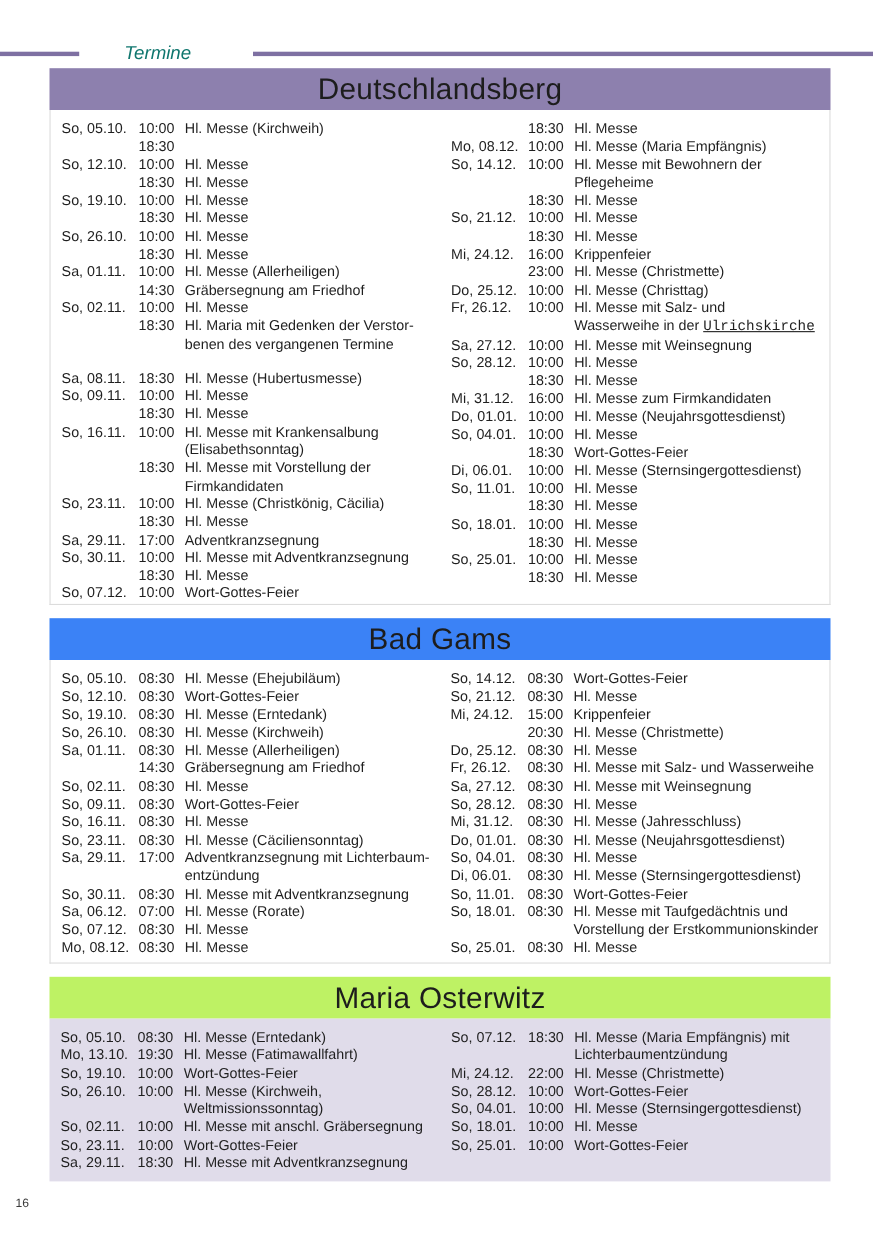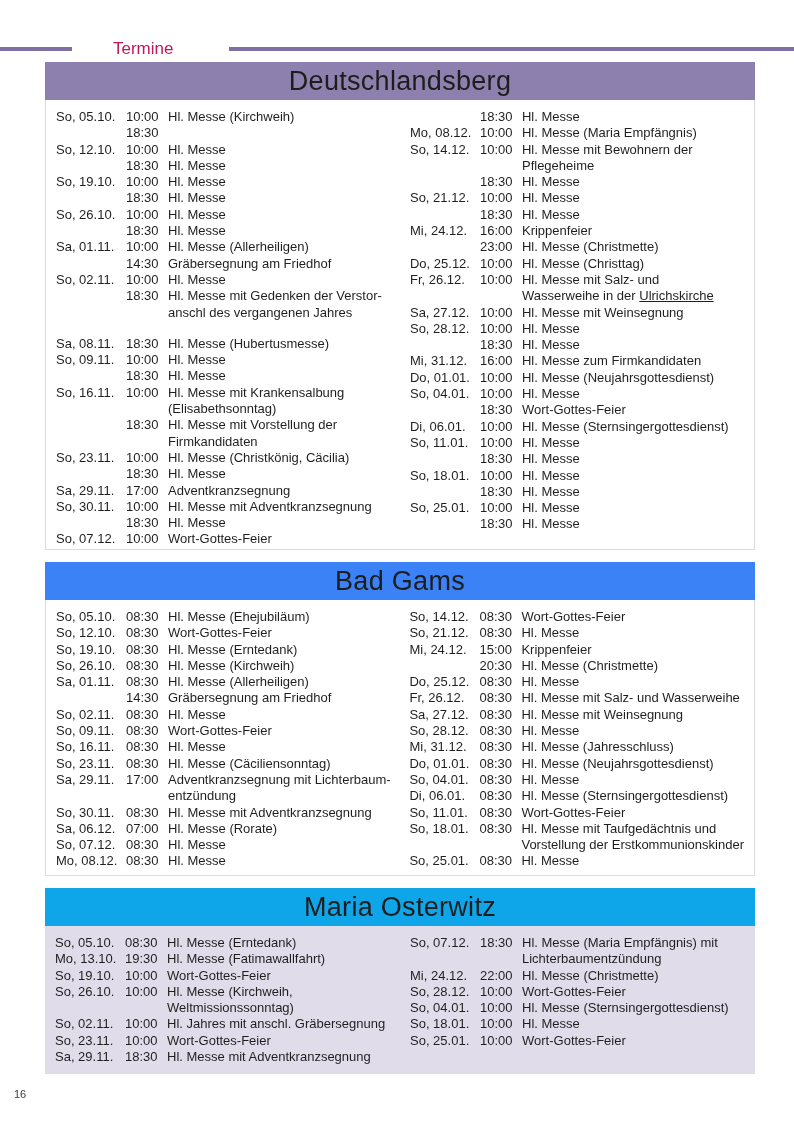--- a/index.html
+++ b/index.html
@@ -6,21 +6,21 @@
   body{
     width:794px;height:1123px;
     background:#ffffff;color:#1f1f1f;
     font-family:"Liberation Sans",sans-serif;
     position:relative;overflow:hidden;
   }
   .termine-row{display:flex;align-items:center;height:22px;margin-top:38px;}
   .rule{height:4px;background:#7e70a2;}
   .rule-left{width:72px;}
   .rule-right{flex:1;margin-left:56px;}
-  .termine-title{margin-left:41px;font-size:17px;color:#be185d;white-space:nowrap;}
+  .termine-title{margin-left:41px;font-size:17px;color:#0f766e;white-space:nowrap;font-style:italic;}
 
   .sections{margin:2px 0 0 45px;width:710px;}
   .section{width:710px;margin-bottom:12px;}
   .banner{
     height:38px;display:flex;align-items:center;justify-content:center;
     font-size:27px;color:#1d1d1d;letter-spacing:0.3px;
   }
   .sbody{
     display:flex;box-sizing:border-box;
     padding:9px 10px 0 10px;overflow:hidden;
@@ -32,21 +32,21 @@
   .banner{border:1px solid transparent;border-bottom:none;box-sizing:border-box;}
 
   .col{width:355px;box-sizing:border-box;}
   .col:last-child{width:335px;}
   .row{display:grid;grid-template-columns:70px 42px auto;}
   .col{font-size:13px;line-height:16.3px;}
   .date{white-space:nowrap;}
   .time{white-space:nowrap;}
   .desc div{white-space:nowrap;}
   .gap{height:15px;}
-  .ul{text-decoration:underline;}
+  .ul{text-decoration:underline;font-family:Liberation Mono, monospace;}
 
   .page-number{margin:14px 0 0 14px;font-size:11px;color:#3a3a3a;}
 </style>
 </head>
 <body>
 
 <div class="termine-row">
   <div class="rule rule-left" style="background: rgb(126, 112, 162);"></div>
   <div class="termine-title">Termine</div>
   <div class="rule rule-right" style="background: rgb(126, 112, 162);"></div>
@@ -128,22 +128,22 @@
             <div class="date">So, 02.11.</div>
             <div class="time">10:00</div>
             <div class="desc">
               <div>Hl. Messe</div>
             </div>
           </div>
           <div class="row">
             <div class="date"></div>
             <div class="time">18:30</div>
             <div class="desc">
-              <div>Hl. Messe mit Gedenken der Verstor-</div>
-              <div>anschl des vergangenen Jahres</div>
+              <div>Hl. Maria mit Gedenken der Verstor-</div>
+              <div>benen des vergangenen Termine</div>
             </div>
           </div>
           <div class="gap"></div>
           <div class="row">
             <div class="date">Sa, 08.11.</div>
             <div class="time">18:30</div>
             <div class="desc">
               <div>Hl. Messe (Hubertusmesse)</div>
             </div>
           </div>
@@ -609,21 +609,21 @@
             <div class="date">So, 25.01.</div>
             <div class="time">08:30</div>
             <div class="desc">
               <div>Hl. Messe</div>
             </div>
           </div>
         </div>
       </div>
     </div>
     <div class="section s3">
-      <div class="banner" style="background: #0ea5e9;">Maria Osterwitz</div>
+      <div class="banner" style="background: #bef264;">Maria Osterwitz</div>
       <div class="sbody" style="background: rgb(224, 220, 234);">
         <div class="col">
           <div class="row">
             <div class="date">So, 05.10.</div>
             <div class="time">08:30</div>
             <div class="desc">
               <div>Hl. Messe (Erntedank)</div>
             </div>
           </div>
           <div class="row">
@@ -645,21 +645,21 @@
             <div class="time">10:00</div>
             <div class="desc">
               <div>Hl. Messe (Kirchweih,</div>
               <div>Weltmissionssonntag)</div>
             </div>
           </div>
           <div class="row">
             <div class="date">So, 02.11.</div>
             <div class="time">10:00</div>
             <div class="desc">
-              <div>Hl. Jahres mit anschl. Gräbersegnung</div>
+              <div>Hl. Messe mit anschl. Gräbersegnung</div>
             </div>
           </div>
           <div class="row">
             <div class="date">So, 23.11.</div>
             <div class="time">10:00</div>
             <div class="desc">
               <div>Wort-Gottes-Feier</div>
             </div>
           </div>
           <div class="row">

